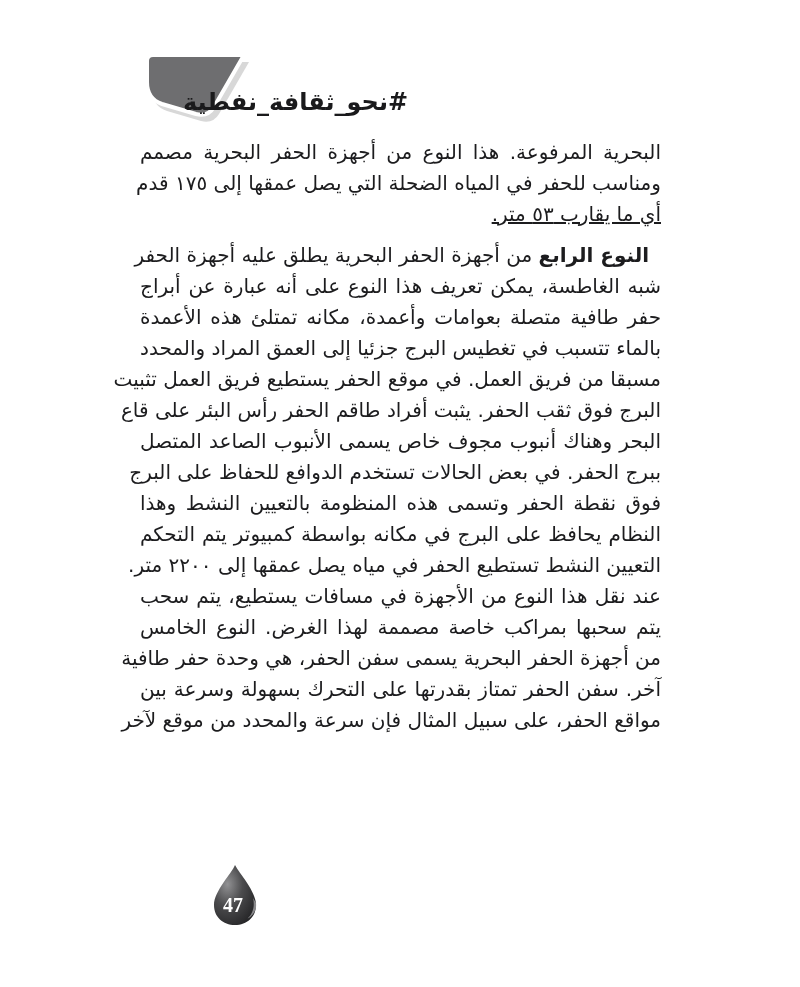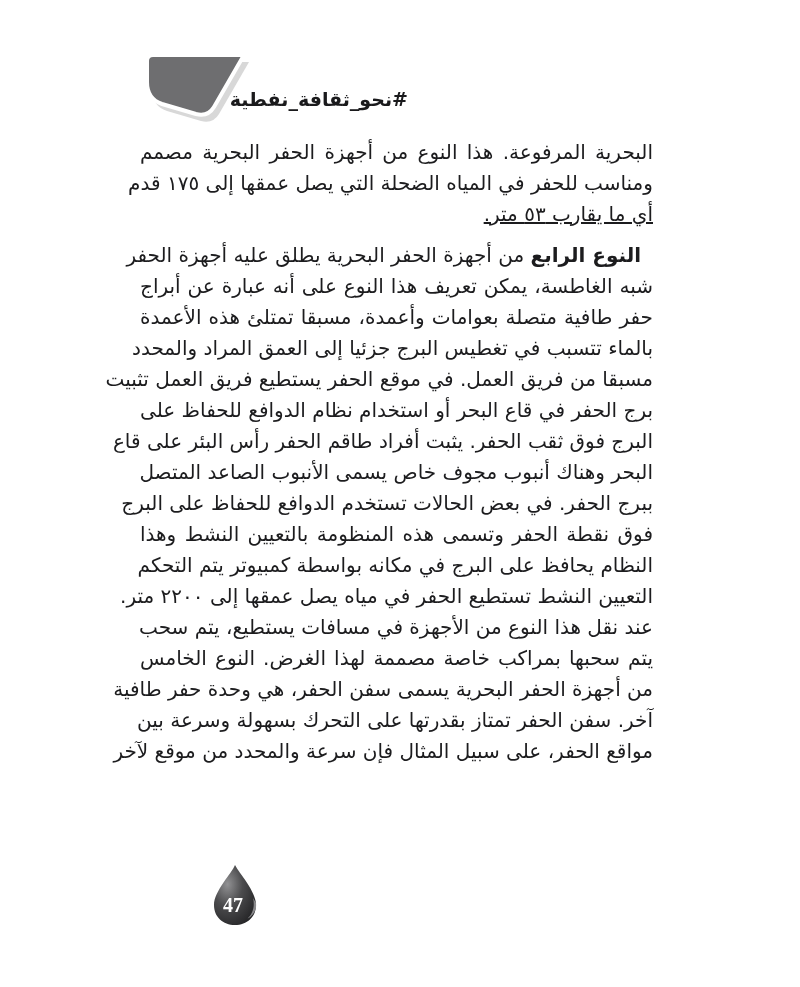--- a/index.html
+++ b/index.html
@@ -23,38 +23,38 @@
     width: 130px;
     height: 90px;
   }
   .hashtag {
     position: absolute;
     left: 258px;
     top: 88px;
     width: 150px;
     direction: rtl;
     text-align: right;
-    font-size: 19px;
+    font-size: 24px;
     font-weight: bold;
     color: #1a1a1c;
     letter-spacing: 0px;
     white-space: nowrap;
   }
   
   .body-text {
     position: absolute;
     top: 137px;
     left: 140px;
     width: 521px;
     direction: rtl;
     color: #1c1c1e;
     font-size: 20px;
     line-height: 31px;
   }
-  .para { margin: 0 8px 10px 0; }
+  .para { margin: 0 0 10px 0; }
   .para:last-child { margin-bottom: 0; }
   .line {
     text-align: justify;
     text-align-last: justify;
     white-space: nowrap;
     height: 31px;
   }
   .line.lastline { text-align-last: right; text-decoration: underline; }
   .line.indent  { padding-right: 12px; }
   .bold { font-weight: bold; }
@@ -88,24 +88,23 @@
 
   <div class="body-text">
       <div class="para">
         <div class="line"><span>البحرية المرفوعة. هذا النوع من أجهزة الحفر البحرية مصمم</span></div>
         <div class="line"><span>ومناسب للحفر في المياه الضحلة التي يصل عمقها إلى ١٧٥ قدم</span></div>
         <div class="line lastline"><span>أي ما يقارب ٥٣ متر.</span></div>
       </div>
       <div class="para">
         <div class="line indent"><span class="bold">النوع الرابع</span><span> من أجهزة الحفر البحرية يطلق عليه أجهزة الحفر</span></div>
         <div class="line"><span>شبه الغاطسة، يمكن تعريف هذا النوع على أنه عبارة عن أبراج</span></div>
-        <div class="line"><span>حفر طافية متصلة بعوامات وأعمدة، مسبقا تمتلئ هذه الأعمدة</span></div>
+        <div class="line"><span>حفر طافية متصلة بعوامات وأعمدة، مكانه تمتلئ هذه الأعمدة</span></div>
         <div class="line"><span>بالماء تتسبب في تغطيس البرج جزئيا إلى العمق المراد والمحدد</span></div>
         <div class="line"><span>مسبقا من فريق العمل. في موقع الحفر يستطيع فريق العمل تثبيت</span></div>
-        <div class="line"><span>برج الحفر في قاع البحر أو استخدام نظام الدوافع للحفاظ على</span></div>
         <div class="line"><span>البرج فوق ثقب الحفر. يثبت أفراد طاقم الحفر رأس البئر على قاع</span></div>
         <div class="line"><span>البحر وهناك أنبوب مجوف خاص يسمى الأنبوب الصاعد المتصل</span></div>
         <div class="line"><span>ببرج الحفر. في بعض الحالات تستخدم الدوافع للحفاظ على البرج</span></div>
         <div class="line"><span>فوق نقطة الحفر وتسمى هذه المنظومة بالتعيين النشط وهذا</span></div>
         <div class="line"><span>النظام يحافظ على البرج في مكانه بواسطة كمبيوتر يتم التحكم</span></div>
         <div class="line"><span>التعيين النشط تستطيع الحفر في مياه يصل عمقها إلى ٢٢٠٠ متر.</span></div>
         <div class="line"><span>عند نقل هذا النوع من الأجهزة في مسافات يستطيع، يتم سحب</span></div>
         <div class="line"><span>يتم سحبها بمراكب خاصة مصممة لهذا الغرض. النوع الخامس</span></div>
         <div class="line"><span>من أجهزة الحفر البحرية يسمى سفن الحفر، هي وحدة حفر طافية</span></div>
         <div class="line"><span>آخر. سفن الحفر تمتاز بقدرتها على التحرك بسهولة وسرعة بين</span></div>

